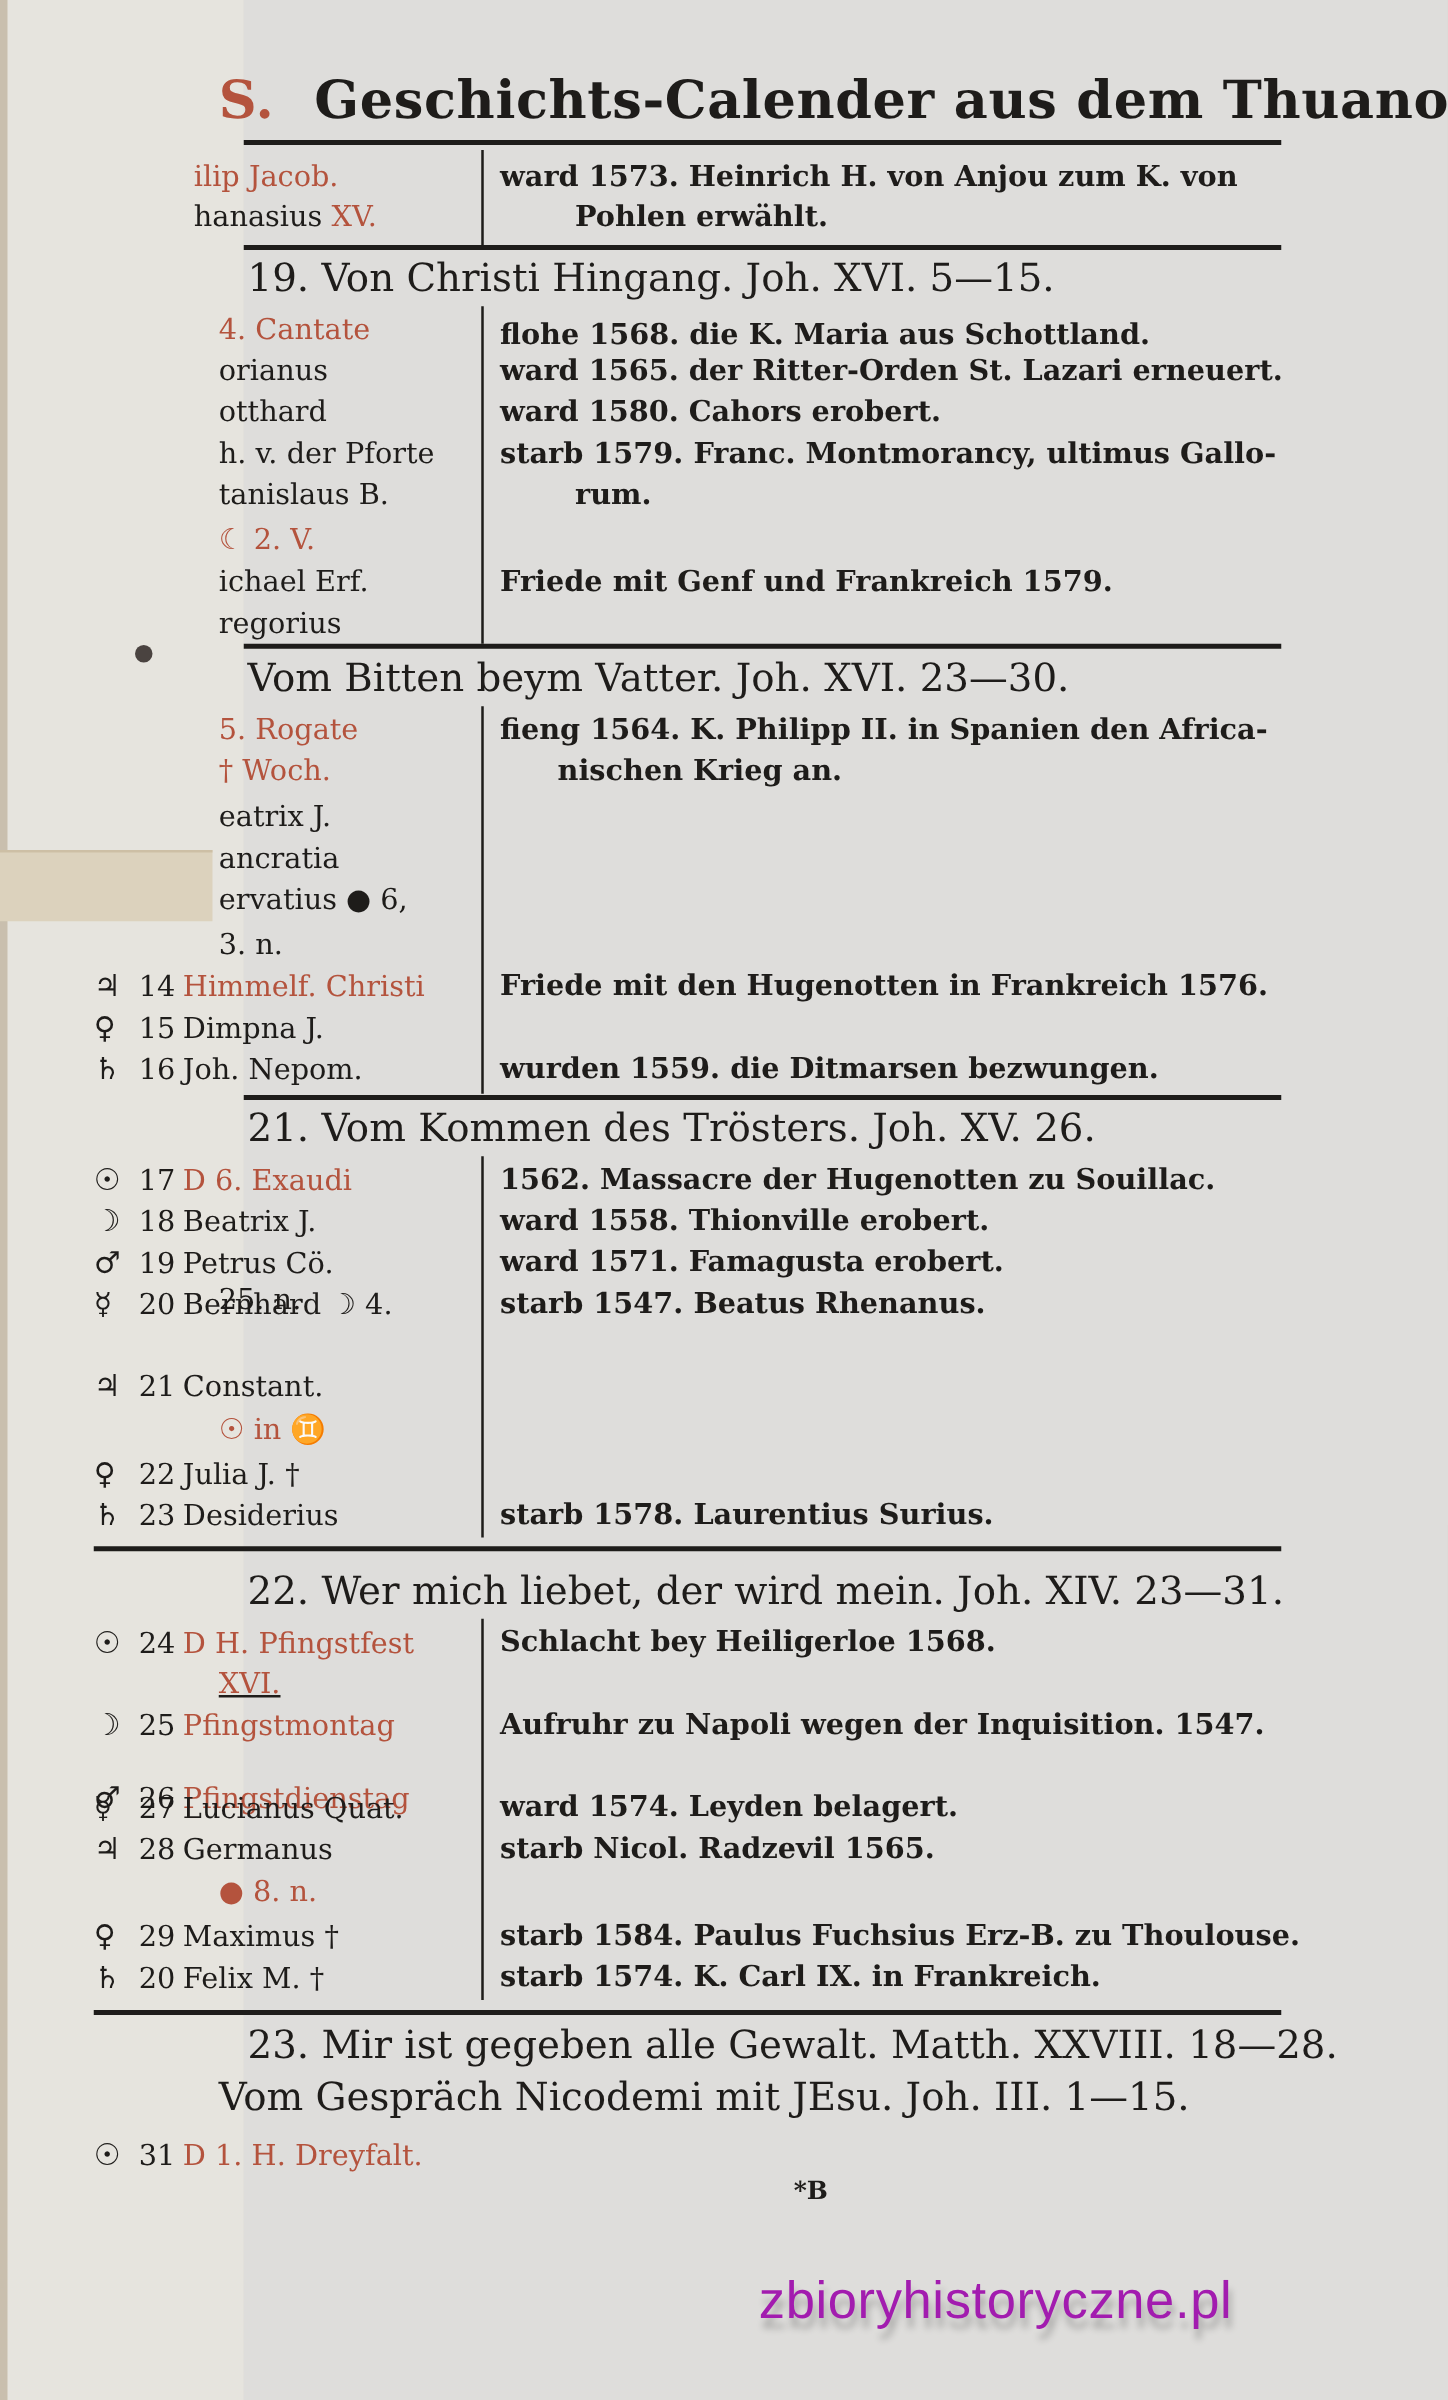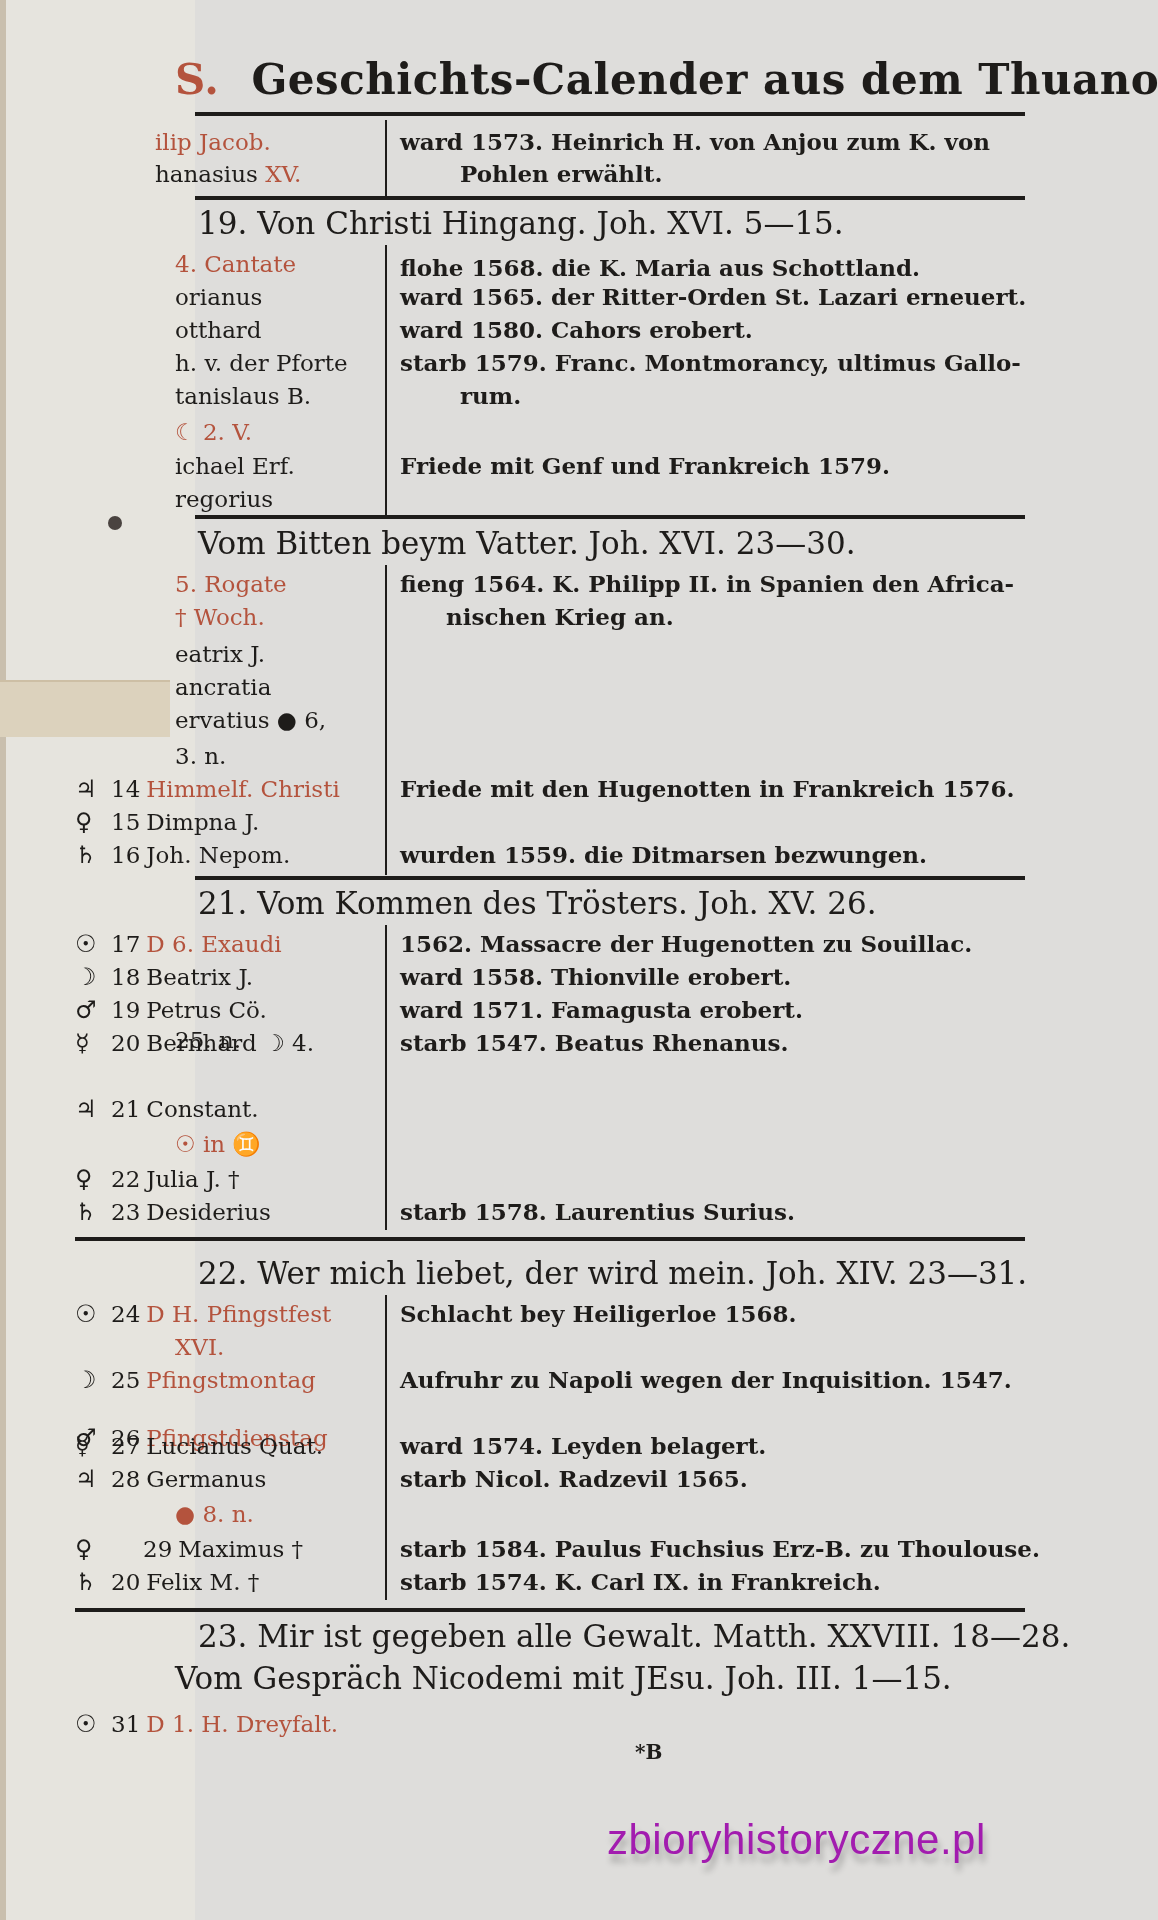--- a/index.html
+++ b/index.html
@@ -93,30 +93,30 @@
     <div class="row" style="top: 1095px; left: 75px;"><span class="sym">♃</span><span style="margin-right: 6px;">21</span><span>Constant.</span></div>
     <div class="row" style="top: 1130px; left: 175px;"><span class="red">☉ in ♊</span></div>
     <div class="row" style="top: 1165px; left: 75px;"><span class="sym">♀</span><span style="margin-right: 6px; text-align: center;">22</span><span>Julia J. †</span></div>
     <div class="row" style="top: 1198px; left: 75px;"><span class="sym">♄</span><span style="margin-right: 6px;">23</span><span>Desiderius</span></div>
     <div class="row right" style="top: 1198px;">starb 1578. Laurentius Surius.</div>
     <div class="rule" style="top: 1237px; left: 75px; width: 950px;"></div>
     <div class="heading" style="top: 1255px; left: 198px;">22. Wer mich liebet, der wird mein. Joh. XIV. 23—31.</div>
     <div class="vline" style="top: 1295px; height: 305px;"></div>
     <div class="row" style="top: 1300px; left: 75px;"><span class="sym">☉</span><span style="margin-right: 6px;">24</span><span class="red">D H. Pfingstfest</span></div>
     <div class="row right" style="top: 1300px;">Schlacht bey Heiligerloe 1568.</div>
-    <div class="row" style="top: 1333px; left: 175px;"><span class="red">XVI.</span></div>
+    <div class="row" style="top: 1333px; left: 175px; text-decoration: underline;"><span class="red">XVI.</span></div>
     <div class="row" style="top: 1366px; left: 75px;"><span class="sym">☽</span><span style="margin-right: 6px;">25</span><span class="red">Pfingstmontag</span></div>
     <div class="row right" style="top: 1366px;">Aufruhr zu Napoli wegen der Inquisition. 1547.</div>
     <div class="row" style="top: 1400px; left: 75px; margin-top: 24px;"><span class="sym">♂</span><span style="margin-right: 6px;">26</span><span class="red">Pfingstdienstag</span></div>
     <div class="row" style="top: 1432px; left: 75px;"><span class="sym">☿</span><span style="margin-right: 6px;">27</span><span>Lucianus Quat.</span></div>
     <div class="row right" style="top: 1432px;">ward 1574. Leyden belagert.</div>
     <div class="row" style="top: 1465px; left: 75px;"><span class="sym">♃</span><span style="margin-right: 6px;">28</span><span>Germanus</span></div>
     <div class="row right" style="top: 1465px;">starb Nicol. Radzevil 1565.</div>
     <div class="row" style="top: 1500px; left: 175px;"><span class="red">● 8. n.</span></div>
-    <div class="row" style="top: 1535px; left: 75px;"><span class="sym">♀</span><span style="margin-right: 6px; margin-left: 32px;">29</span><span>Maximus †</span></div>
+    <div class="row" style="top: 1535px; left: 75px;"><span class="sym">♀</span><span style="margin-right: 6px;">29</span><span>Maximus †</span></div>
     <div class="row right" style="top: 1535px;">starb 1584. Paulus Fuchsius Erz-B. zu Thoulouse.</div>
     <div class="row" style="top: 1568px; left: 75px;"><span class="sym">♄</span><span style="margin-right: 6px;">20</span><span>Felix M. †</span></div>
     <div class="row right" style="top: 1568px;">starb 1574. K. Carl IX. in Frankreich.</div>
     <div class="rule" style="top: 1608px; left: 75px; width: 950px;"></div>
     <div class="heading" style="top: 1618px; left: 198px;">23. Mir ist gegeben alle Gewalt. Matth. XXVIII. 18—28.</div>
     <div class="heading" style="top: 1660px; left: 175px;">Vom Gespräch Nicodemi mit JEsu. Joh. III. 1—15.</div>
     <div class="row" style="top: 1710px; left: 75px;"><span class="sym">☉</span><span style="margin-right: 6px;">31</span><span class="red">D 1. H. Dreyfalt.</span></div>
   </div>
 
 <div class="sheetmark">*B</div>

